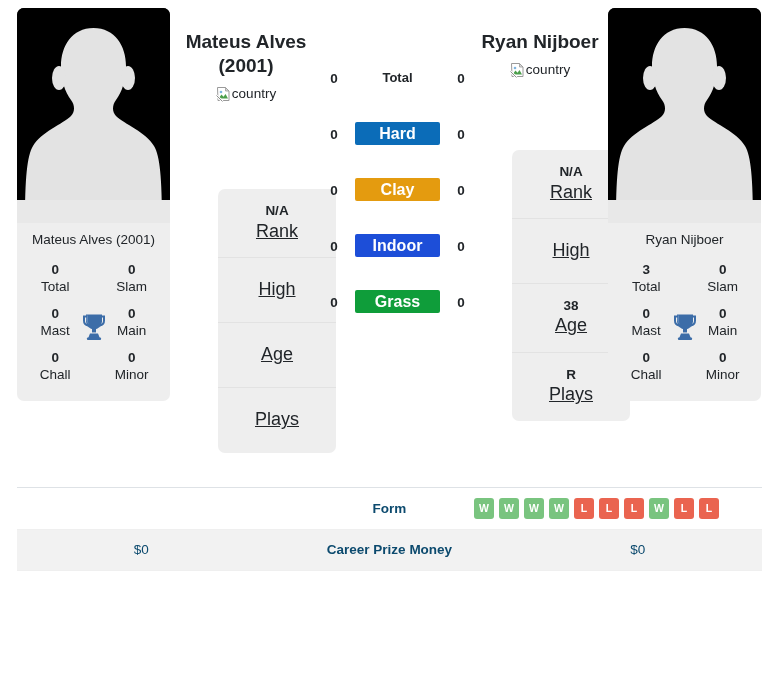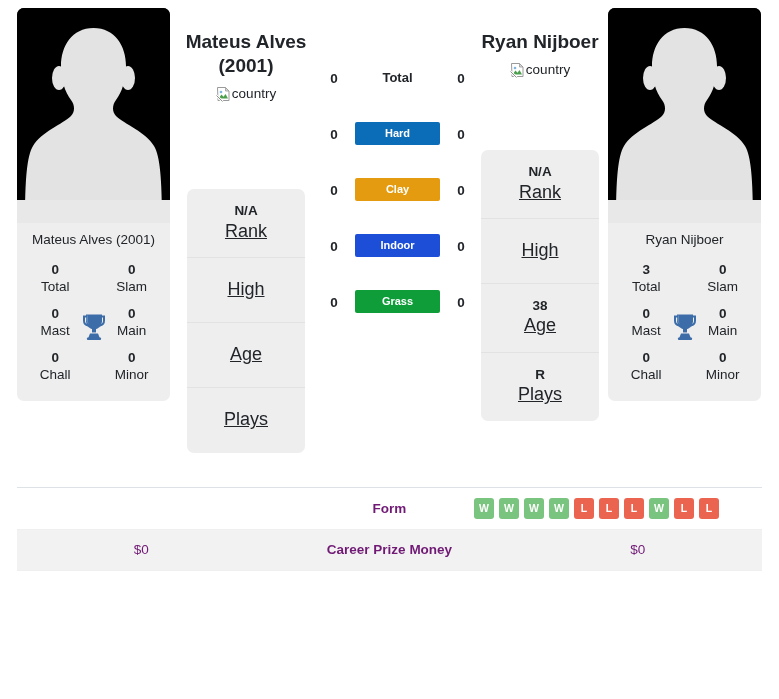--- a/index.html
+++ b/index.html
@@ -112,20 +112,21 @@
   }
   .broken-img svg { display: block; width: 16px; height: 16px; }
 
   
   .info-card {
     position: absolute;
     width: 118px;
     background: #eeeeee;
     border-radius: 7px;
     overflow: hidden;
+    margin-left: 31px;
   }
   .info-card.left  { left: 187px; top: 189px; }
   .info-card.right { left: 481px; top: 150px; }
   .info-row {
     text-align: center;
     padding: 13px 4px 14px;
     border-bottom: 1px solid #e2e2e2;
     min-height: 65px;
     display: flex;
     flex-direction: column;
@@ -170,21 +171,21 @@
   .surface-row .lv { left: 24px; }
   .surface-row .rv { left: 151px; }
   .surface-row .pill {
     position: absolute;
     left: 55px;
     top: 4px;
     width: 85px;
     height: 23px;
     line-height: 23px;
     text-align: center;
-    font-size: 11px;
+    font-size: 16px;
     font-weight: bold;
     color: #ffffff;
     border-radius: 2px;
   }
   .surface-row .plain {
     position: absolute;
     left: 55px;
     top: 4px;
     width: 85px;
     height: 23px;
@@ -201,21 +202,21 @@
     top: 487px;
     left: 17px;
     width: 745px;
     border-top: 1px solid #dee2e6;
     border-collapse: collapse;
   }
   .cmp-table table { width: 100%; border-collapse: collapse; }
   .cmp-table td {
     height: 41px;
     font-size: 13.5px;
-    color: #701a75;
+    color: #0c4a6e;
     vertical-align: middle;
     border-bottom: 1px solid #efefef;
   }
   .cmp-table tr.odd td { background: #f2f2f2; }
   .cmp-table tr.even td { background: #ffffff; }
   .col-left  { width: 33.33%; text-align: center; }
   .col-mid   { width: 33.33%; text-align: center; font-weight: bold; }
   .col-right { width: 33.33%; text-align: center; }
 
   .form-strip {

